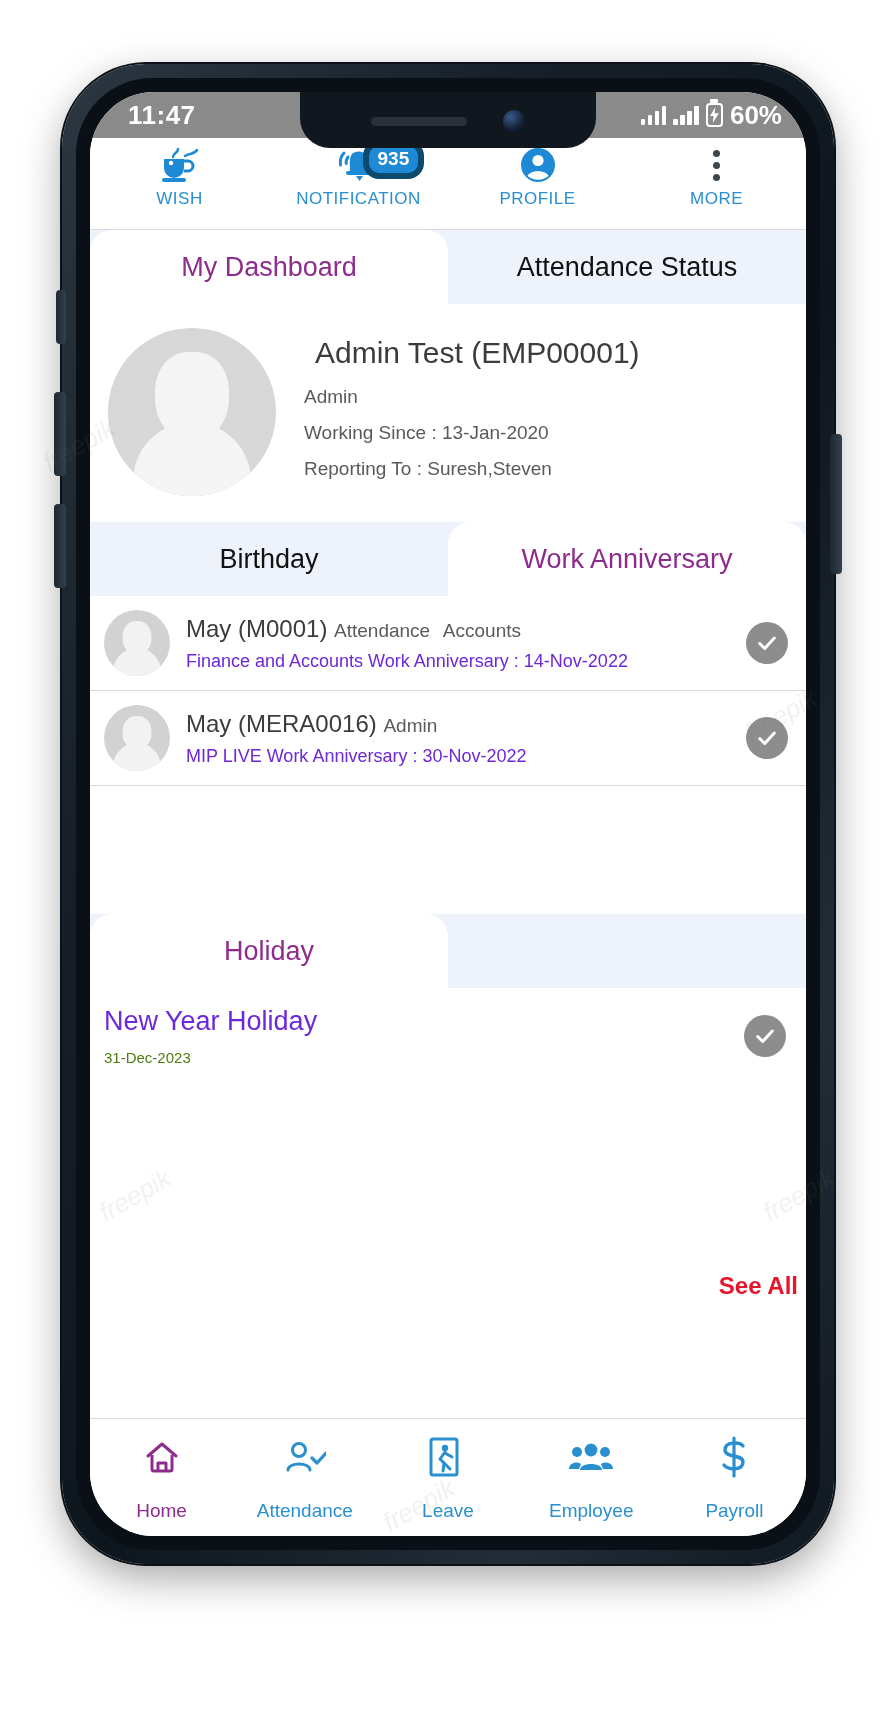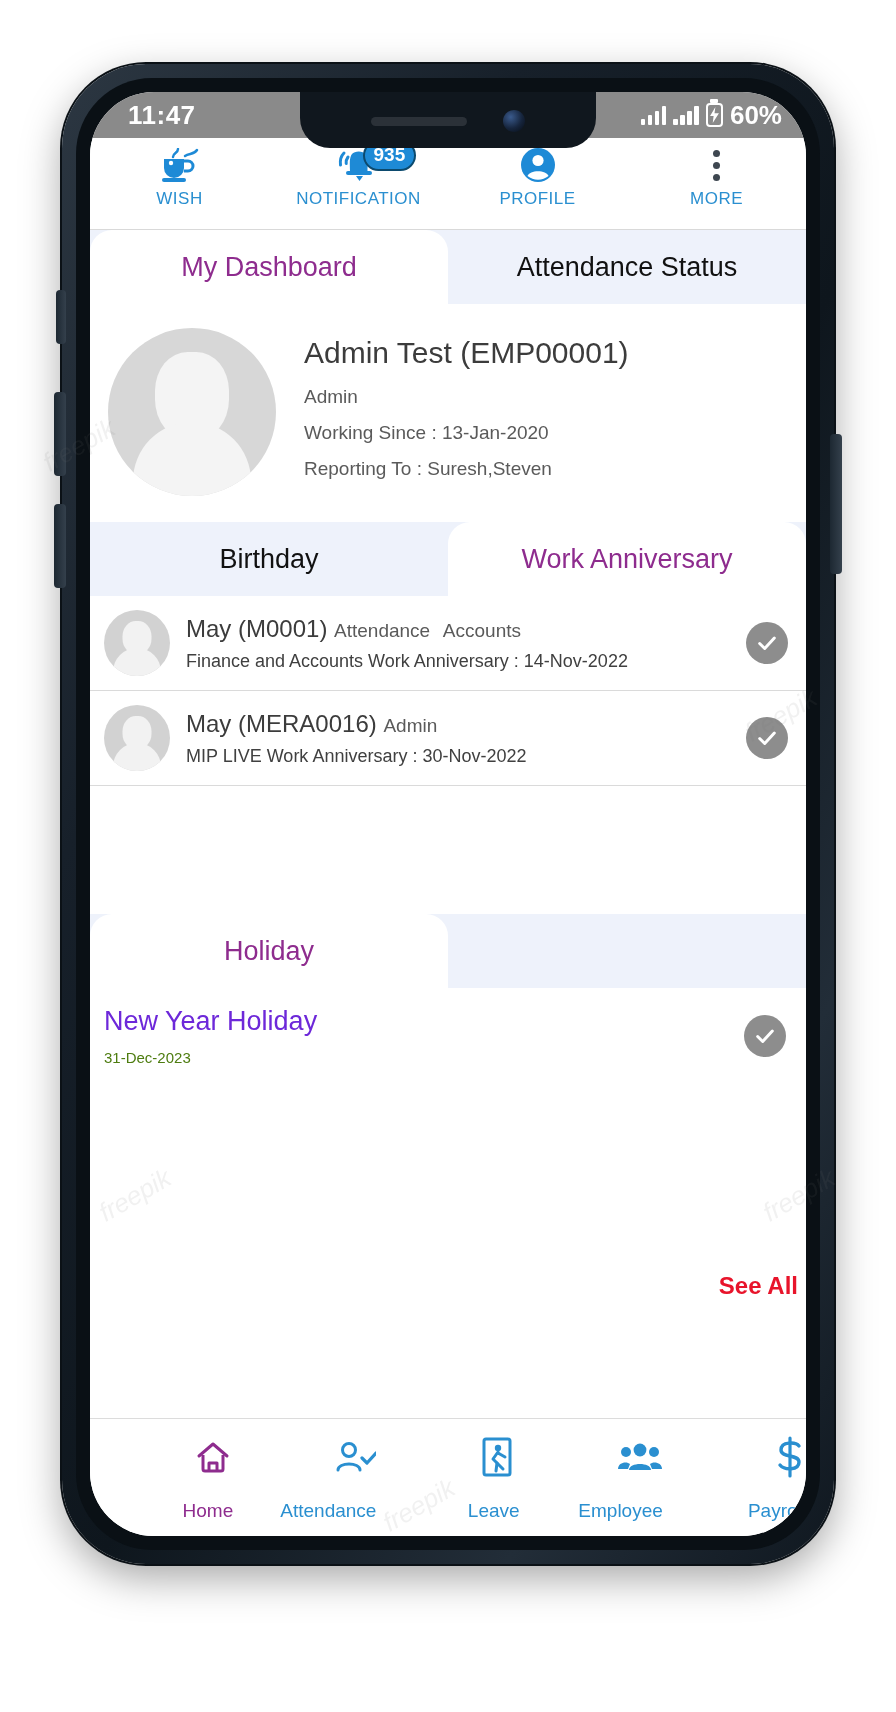--- a/index.html
+++ b/index.html
@@ -82,21 +82,21 @@
     background: #fff; display: flex; align-items: flex-start;
     border-bottom: 1px solid #d9d9d9;
   }
   .topnav-item { flex: 1; display: flex; flex-direction: column; align-items: center; justify-content: flex-start; padding-top: 6px; position: relative; }
   .topnav-icon { height: 42px; display: flex; align-items: center; justify-content: center; position: relative; }
   .topnav-label { font-size: 17px; color: #2a8fd0; letter-spacing: .5px; margin-top: 3px; }
   .badge {
     position: absolute; left: 26px; top: -4px;
     background: #1e8ad6; color: #fff; font-size: 19px; font-weight: 600;
     border-radius: 16px; padding: 1px 9px 2px; line-height: 1.25;
-    border: 2px solid #0c4a6e;
+    border: 6px solid #0c4a6e;
   }
   .dots { display: flex; flex-direction: column; gap: 5px; align-items: center; }
   .dots span { width: 7px; height: 7px; background: #3e4750; border-radius: 50%; }
 
   
   .tabstrip { display: flex; background: #eef2fb; height: 74px; position: relative; }
   .tab {
     flex: 1; display: flex; align-items: center; justify-content: center;
     font-size: 27px; color: #111; position: relative;
   }
@@ -108,34 +108,34 @@
   
   .profile { background: #fff; display: flex; padding: 24px 22px 26px 10px; }
   .avatar-big {
     width: 168px; height: 168px; border-radius: 50%;
     background: #d7d7d7; position: relative; overflow: hidden; flex: 0 0 auto;
     margin-left: 8px;
   }
   .avatar-big .head { position: absolute; left: 50%; top: 24px; transform: translateX(-50%); width: 74px; height: 88px; background: #f4f4f4; border-radius: 44% 44% 46% 46%; }
   .avatar-big .body { position: absolute; left: 50%; bottom: -18px; transform: translateX(-50%); width: 118px; height: 92px; background: #f4f4f4; border-radius: 60px 60px 0 0; }
   .profile-info { padding-left: 28px; padding-top: 8px; }
-  .profile-name { font-size: 30px; color: #3c3c3c; margin-bottom: 16px; }
+  .profile-name { font-size: 30px; color: #3c3c3c; margin-bottom: 16px; margin-left: 11px; }
   .profile-line { font-size: 19px; color: #5a5a5a; margin-bottom: 14px; }
 
   
   .list { background: #fff; }
   .row { display: flex; align-items: center; padding: 14px 18px 14px 14px; border-bottom: 1px solid #dadada; }
   .avatar-sm { width: 66px; height: 66px; border-radius: 50%; background: #d2d2d2; position: relative; overflow: hidden; flex: 0 0 auto; }
   .avatar-sm .head { position: absolute; left: 50%; top: 11px; transform: translateX(-50%); width: 29px; height: 33px; background: #f2f2f2; border-radius: 46%; }
   .avatar-sm .body { position: absolute; left: 50%; bottom: -6px; transform: translateX(-50%); width: 48px; height: 34px; background: #f2f2f2; border-radius: 26px 26px 0 0; }
   .row-text { flex: 1; padding-left: 16px; }
   .row-title { font-size: 24px; color: #3c3c3c; margin-bottom: 8px; }
   .row-title .muted { font-size: 19px; color: #5a5a5a; }
   .row-title .muted2 { font-size: 19px; color: #5a5a5a; margin-left: 6px; }
-  .row-sub { font-size: 18px; color: #404040; }
+  .row-sub { font-size: 18px; color: #6d28d9; }
   .check {
     width: 42px; height: 42px; border-radius: 50%; background: #8d8d8d;
     display: flex; align-items: center; justify-content: center; flex: 0 0 auto;
   }
   .check svg { width: 22px; height: 22px; }
 
   .spacer-white { background: #fff; }
 
   
   .holiday-row { padding: 18px 20px 10px 14px; display: flex; align-items: center; background: #fff; }
@@ -145,21 +145,21 @@
 
   .seeall-wrap { display: flex; justify-content: flex-end; padding: 0 8px 8px 0; background: #fff; }
   .seeall { color: #e8142b; font-size: 24px; font-weight: bold; }
 
   
   .bottomnav {
     position: absolute; left: 0; bottom: 0; width: 716px; height: 118px;
     background: #fff; border-top: 1px solid #dcdcdc;
     display: flex; align-items: center;
   }
-  .bn-item { flex: 1; display: flex; flex-direction: column; align-items: flex-end; gap: 20px; }
+  .bn-item { flex: 1; display: flex; flex-direction: column; align-items: center; gap: 20px; }
   .bn-icon { height: 46px; display: flex; align-items: center; justify-content: center; }
   .bn-label { font-size: 19px; color: #2a8fd0; }
   .bn-item.active .bn-label { color: #8e2c8e; }
 </style>
 </head>
 <body>
 
 <div class="phone-wrap">
 
   <div class="phone-body"></div>

